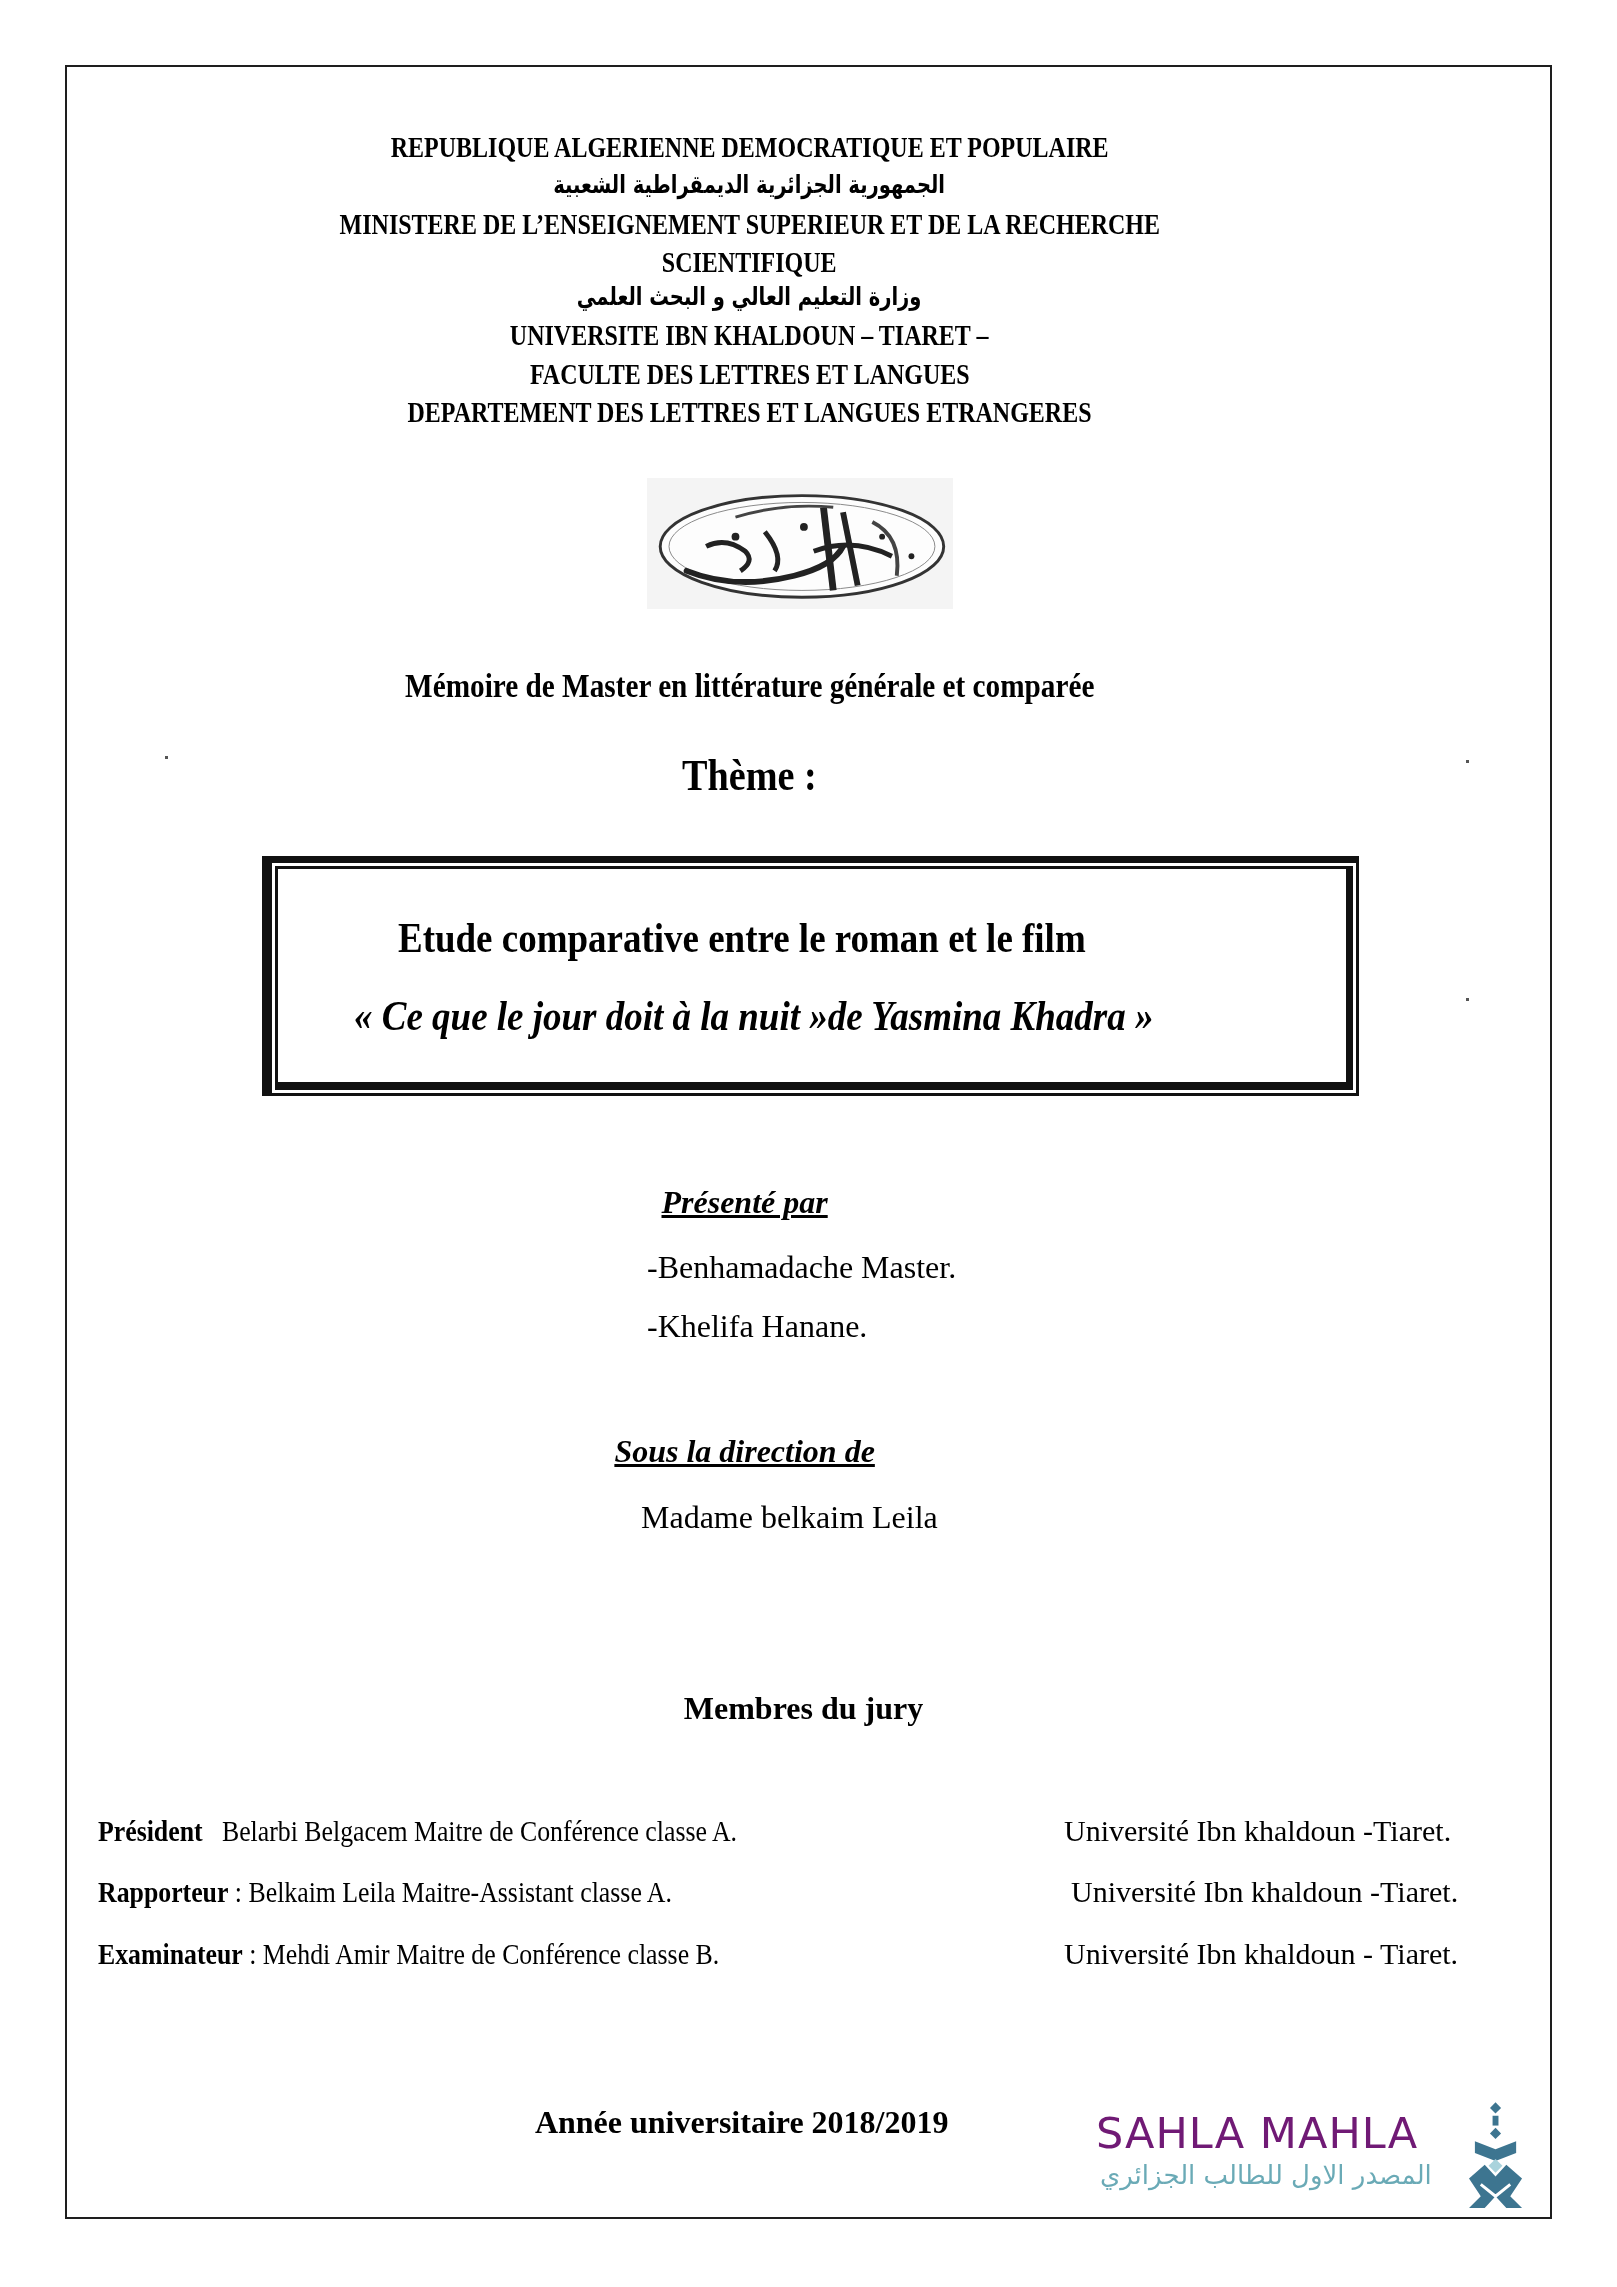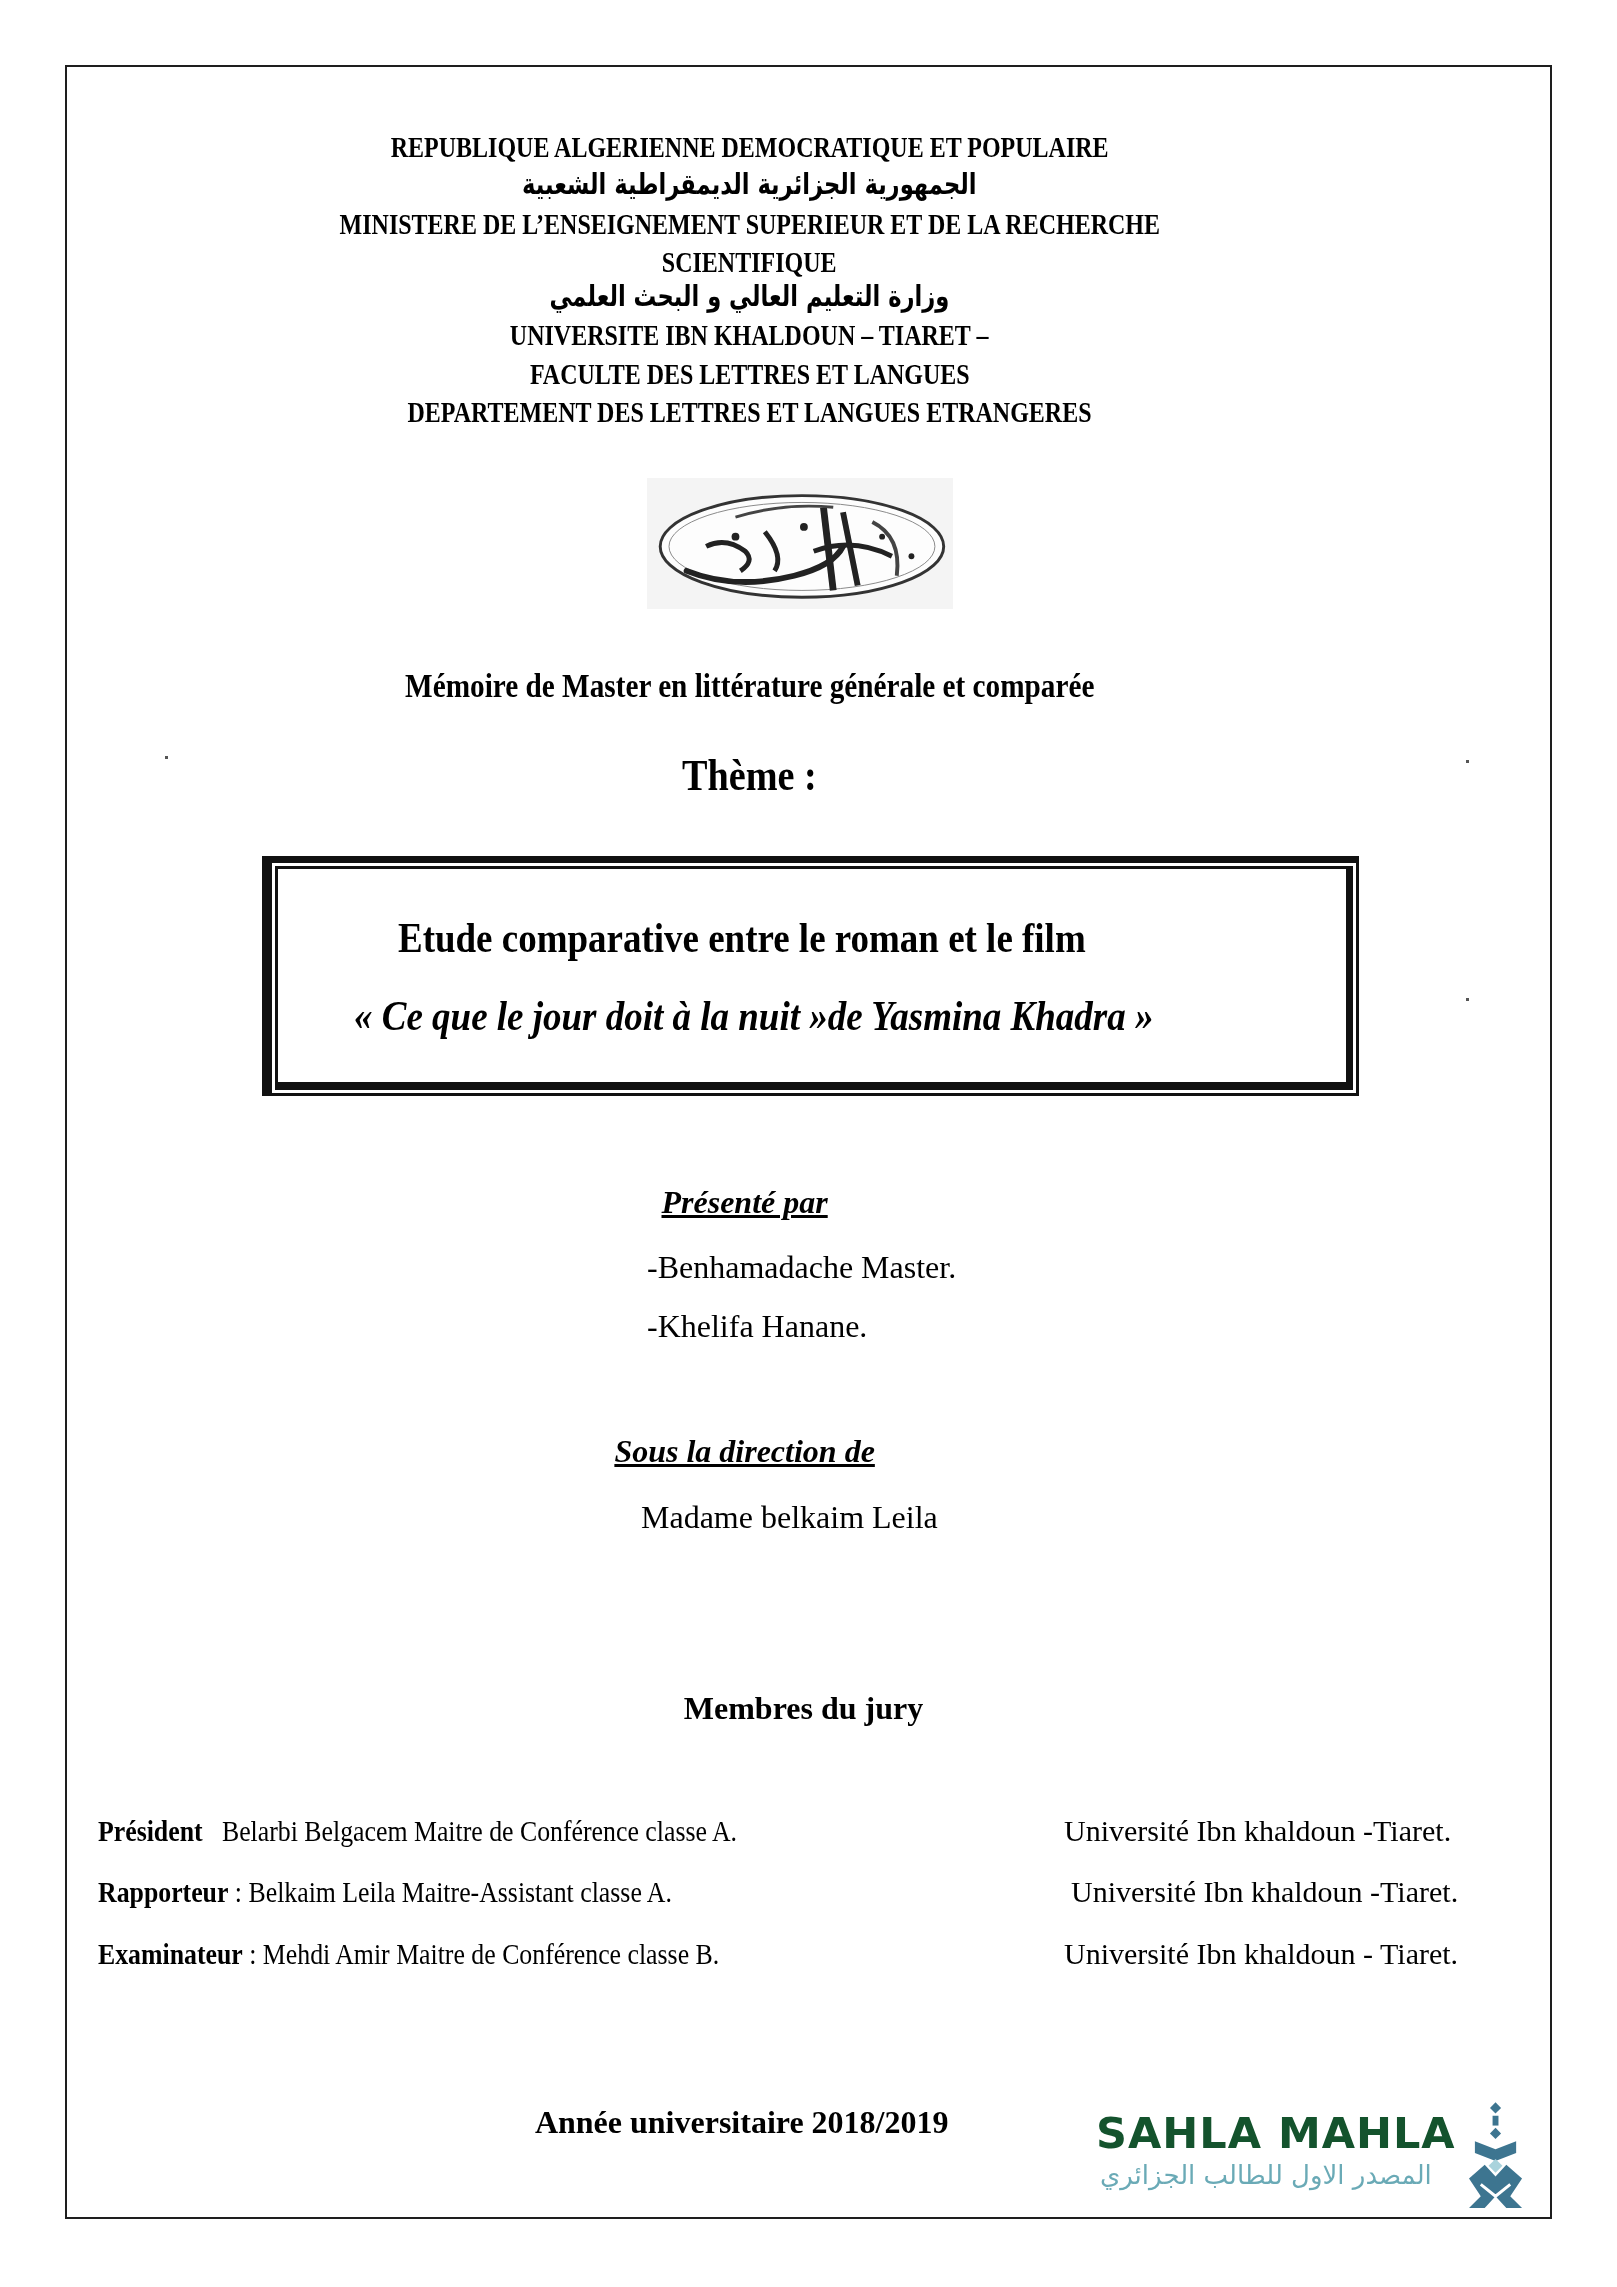--- a/index.html
+++ b/index.html
@@ -1,21 +1,21 @@
 <!DOCTYPE html>
 <html><head>
 <meta charset="utf-8">
 <style>
   html, body { margin: 0; padding: 0; background: #ffffff; }
   body { width: 1617px; height: 2288px; position: relative; overflow: hidden; font-family: "Liberation Serif", serif; color: #000; }
   .page-border { position: absolute; left: 65px; top: 65px; width: 1487px; height: 2154px; border: 2px solid #1e1e1e; box-sizing: border-box; }
   .line { position: absolute; left: 0; width: 1499px; text-align: center; white-space: nowrap; }
   .cond { display: inline-block; transform: scaleX(0.8); transform-origin: center; }
   .hdr { font-weight: bold; font-size: 30px; line-height: 35px; }
-  .ar { font-weight: bold; font-size: 29px; line-height: 35px; font-family: "DejaVu Sans", sans-serif; direction: rtl; }
+  .ar { font-weight: bold; font-size: 25px; line-height: 35px; font-family: "DejaVu Sans", sans-serif; direction: rtl; }
   .ar .cond { transform: scaleX(0.78); }
   .logo-wrap { position: absolute; left: 647px; top: 478px; width: 306px; height: 131px; background: #f4f4f4; }
   .subtitle { font-weight: bold; font-size: 34px; line-height: 41px; }
   .theme { font-weight: bold; font-size: 45px; line-height: 53px; }
   .frame-outer { position: absolute; left: 262px; top: 856px; width: 1097px; height: 240px; box-sizing: border-box;
                  border-top: 7.8px solid #111; border-left: 10.8px solid #111; border-right: 3.9px solid #111; border-bottom: 3.9px solid #111; }
   .frame-inner { position: absolute; left: 2.9px; top: 2.9px; right: 2.9px; bottom: 2.9px; box-sizing: border-box;
                  border-top: 3.9px solid #111; border-left: 3.9px solid #111; border-right: 7.8px solid #111; border-bottom: 8.8px solid #111; }
   .box-title { font-weight: bold; font-size: 43px; line-height: 51px; }
   .box-sub { font-weight: bold; font-style: italic; font-size: 43px; line-height: 51px; }
@@ -96,21 +96,21 @@
   <span class="jury-right" style="left:973px;">Université Ibn khaldoun -Tiaret.</span>
 </div>
 <div class="jury-row" style="top:1934px;">
   <span class="jury-left"><span class="role">Examinateur</span><span style="white-space:pre;"> : </span><span>Mehdi Amir Maitre de Conférence classe B.</span></span>
   <span class="jury-right" style="left:966px;">Université Ibn khaldoun - Tiaret.</span>
 </div>
 
 <div class="line year" style="top:2103px; left:-7.8px;"><span>Année universitaire 2018/2019</span></div>
 
 <div class="sahla">
-  <div class="sahla-text" style="color:#14532d;font-weight:bold;">SAHLA MAHLA</div>
+  <div class="sahla-text" style="color:#701a75;">SAHLA MAHLA</div>
   <div class="sahla-ar" style="color:#6aaab6;">المصدر الاول للطالب الجزائري</div>
   <div class="sahla-mark">
     <svg width="63" height="108" viewBox="0 0 64 110">
       <rect x="27" y="2" width="8" height="8" transform="rotate(45 31 6)" fill="#3d7590"></rect>
       <rect x="28" y="14" width="6" height="10" fill="#3d7590"></rect>
       <rect x="27" y="28" width="8" height="8" transform="rotate(45 31 32)" fill="#3d7590"></rect>
       <path d="M10 40 L31 48 L52 40 L52 52 L31 60 L10 52 Z" fill="#3d7590"></path>
       <rect x="26" y="60" width="10" height="10" transform="rotate(45 31 65)" fill="#a9d3dc"></rect>
       <path d="M4 78 L20 64 L31 76 L42 64 L58 78 L46 96 L58 108 L42 108 L31 96 L20 108 L4 108 L16 96 Z" fill="#3d7590"></path>
       <path d="M16 84 L31 96 L46 84" fill="none" stroke="#ffffff" stroke-width="3"></path>

